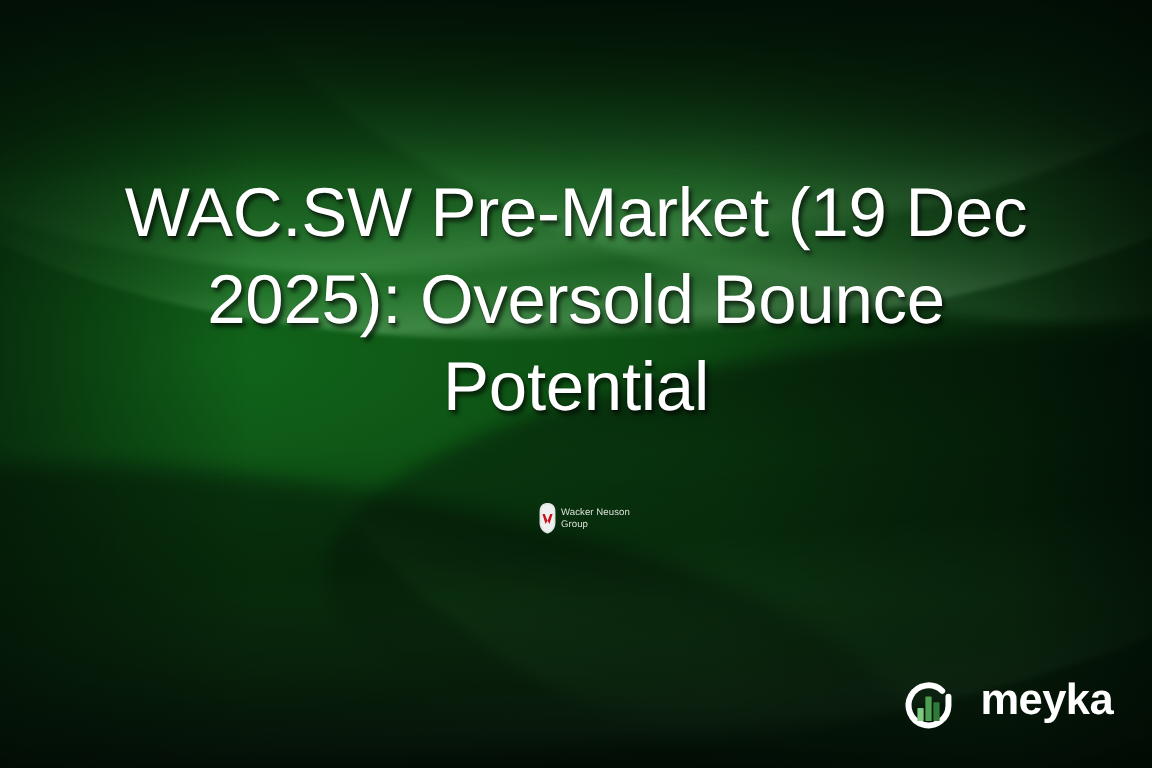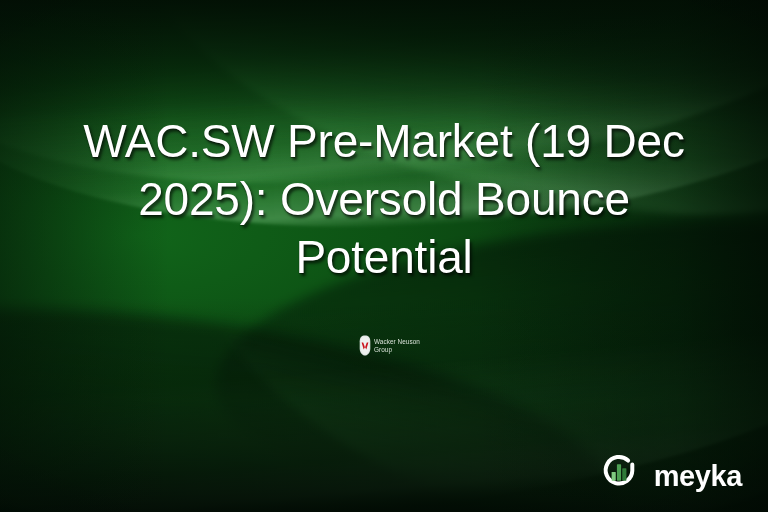--- a/index.html
+++ b/index.html
@@ -157,21 +157,21 @@
     line-height:7.5px;
   }
   .cl-l1 { font-size:6.4px; color:#dfe6df; letter-spacing:0.05px; white-space:nowrap; }
   .cl-l2 { font-size:6.4px; color:#dfe6df; letter-spacing:0.05px; white-space:nowrap; }
 
   
   .brand {
     position:absolute;
     right:22px; bottom:22px;
     display:flex;
-    align-items:flex-end;
+    align-items:flex-start;
     gap:20px;
   }
   .brand-mark { width:38px; height:38px; display:block; }
   .brand-word {
     color:#ffffff;
     font-size:29px;
     font-weight:bold;
     letter-spacing:-0.4px;
     line-height:29px;
     position:relative;

